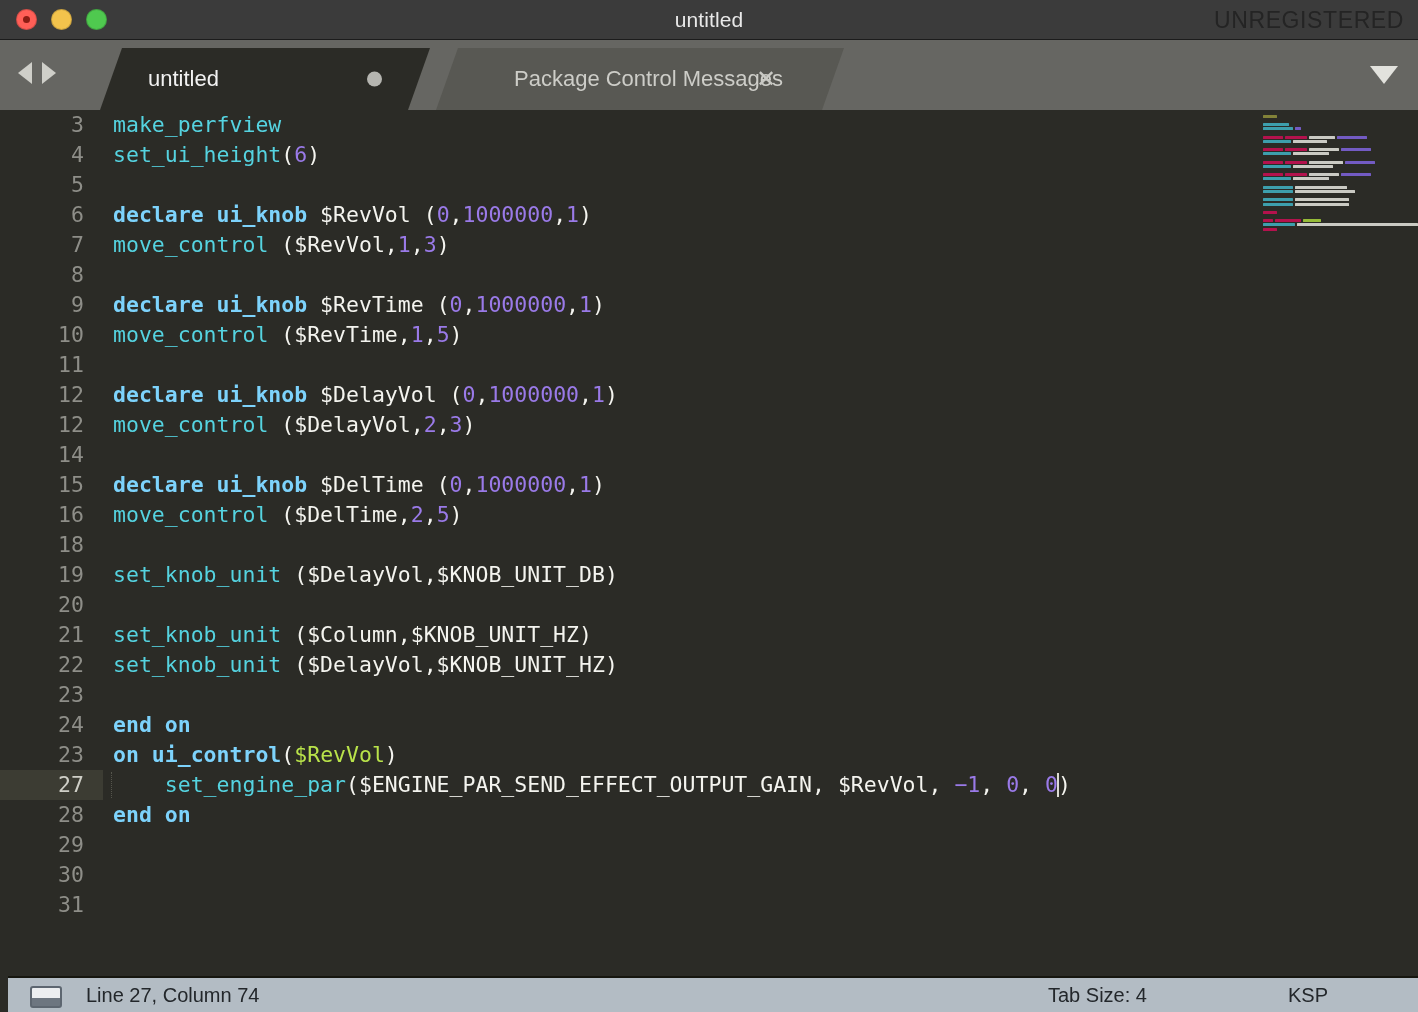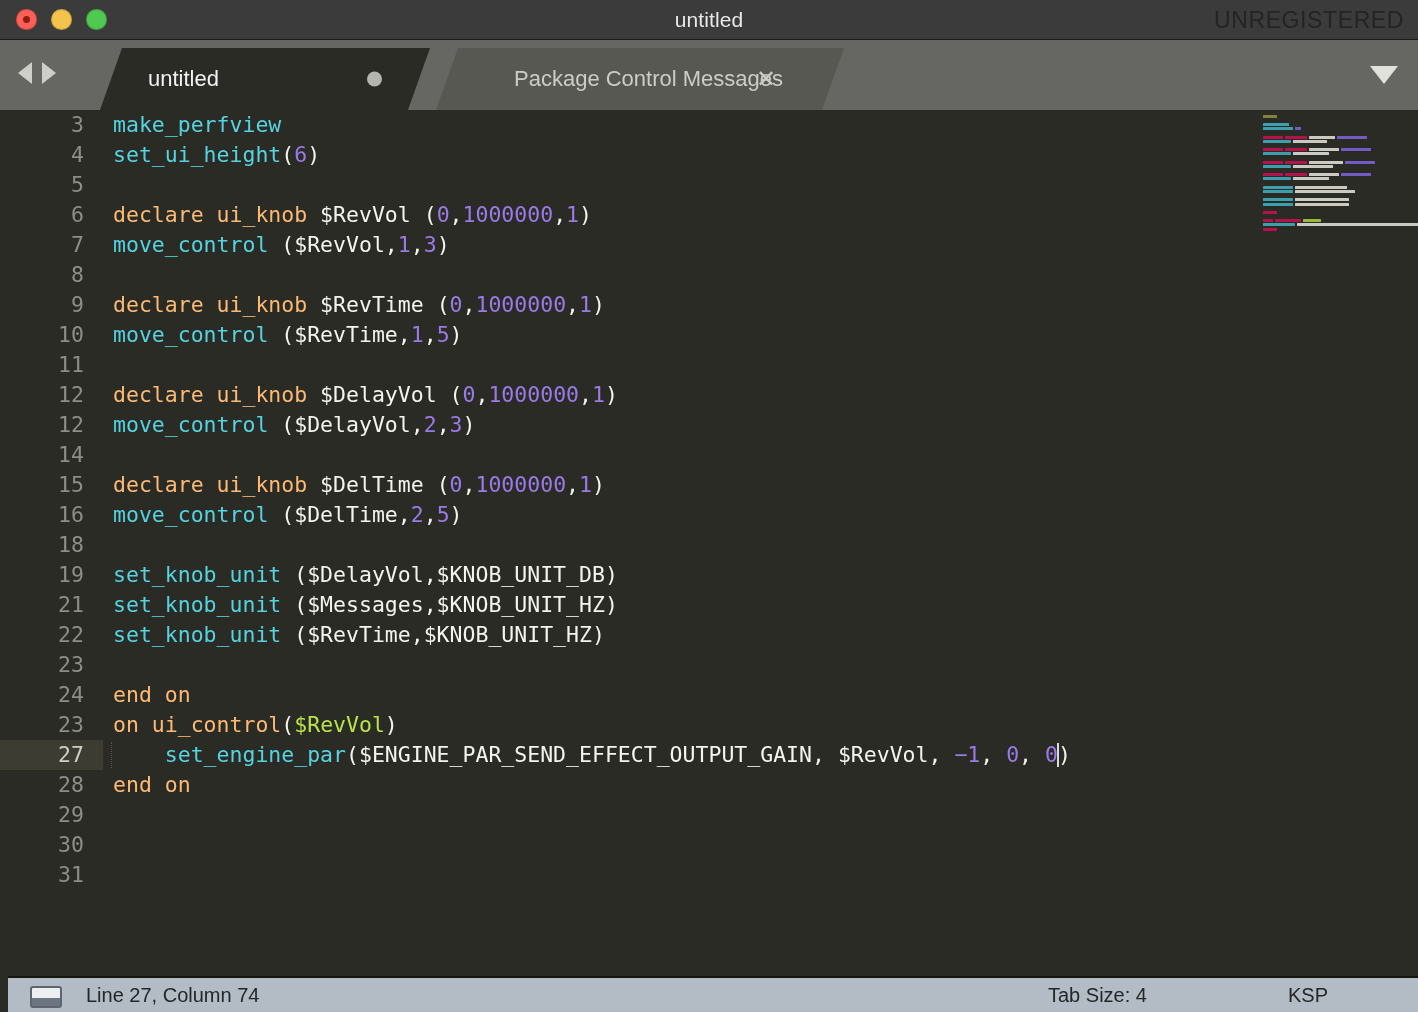--- a/index.html
+++ b/index.html
@@ -105,21 +105,21 @@
     color:#8e8e88;font-family:"DejaVu Sans Mono",monospace;font-size:21.5px;
   }
   .row.current .lineno{color:#cfcfc7;background:#3c3c33;}
   .codetext{
     position:absolute;left:103px;top:0;height:30px;line-height:30px;
     padding-left:10px;
   }
 
   
   .k-fn      {color:#55d3e0;}   
-  .k-kw      {color:#fdba74;}   
+  .k-kw      {color:#7dd3fc;font-weight:bold;}   
   .k-num     {color:#9a7ae8;}   
   .k-var     {color:#f4f4ef;}   
   .k-plain   {color:#f4f4ef;}
   .k-green   {color:#b9e34a;}   
   .k-punct   {color:#f4f4ef;}
 
   .indent-guide{
     position:absolute;left:8px;top:2px;width:1px;height:26px;
     border-left:1px dotted #55554c;
   }
@@ -209,22 +209,23 @@
         <div class="row"><div class="lineno">9</div><div class="codetext"><span class="k-kw">declare</span><span class="k-plain"> </span><span class="k-kw">ui_knob</span><span class="k-var"> $RevTime </span><span class="k-punct">(</span><span class="k-num">0</span><span class="k-punct">,</span><span class="k-num">1000000</span><span class="k-punct">,</span><span class="k-num">1</span><span class="k-punct">)</span></div></div>
         <div class="row"><div class="lineno">10</div><div class="codetext"><span class="k-fn">move_control</span><span class="k-var"> ($RevTime,</span><span class="k-num">1</span><span class="k-punct">,</span><span class="k-num">5</span><span class="k-punct">)</span></div></div>
         <div class="row"><div class="lineno">11</div><div class="codetext"></div></div>
         <div class="row"><div class="lineno">12</div><div class="codetext"><span class="k-kw">declare</span><span class="k-plain"> </span><span class="k-kw">ui_knob</span><span class="k-var"> $DelayVol </span><span class="k-punct">(</span><span class="k-num">0</span><span class="k-punct">,</span><span class="k-num">1000000</span><span class="k-punct">,</span><span class="k-num">1</span><span class="k-punct">)</span></div></div>
         <div class="row"><div class="lineno">12</div><div class="codetext"><span class="k-fn">move_control</span><span class="k-var"> ($DelayVol,</span><span class="k-num">2</span><span class="k-punct">,</span><span class="k-num">3</span><span class="k-punct">)</span></div></div>
         <div class="row"><div class="lineno">14</div><div class="codetext"></div></div>
         <div class="row"><div class="lineno">15</div><div class="codetext"><span class="k-kw">declare</span><span class="k-plain"> </span><span class="k-kw">ui_knob</span><span class="k-var"> $DelTime </span><span class="k-punct">(</span><span class="k-num">0</span><span class="k-punct">,</span><span class="k-num">1000000</span><span class="k-punct">,</span><span class="k-num">1</span><span class="k-punct">)</span></div></div>
         <div class="row"><div class="lineno">16</div><div class="codetext"><span class="k-fn">move_control</span><span class="k-var"> ($DelTime,</span><span class="k-num">2</span><span class="k-punct">,</span><span class="k-num">5</span><span class="k-punct">)</span></div></div>
         <div class="row"><div class="lineno">18</div></div>
         <div class="row"><div class="lineno">19</div><div class="codetext"><span class="k-fn">set_knob_unit</span><span class="k-var"> ($DelayVol,$KNOB_UNIT_DB)</span></div></div>
-        <div class="row"><div class="lineno">21</div><div class="codetext"><span class="k-fn">set_knob_unit</span><span class="k-var"> ($Messages,$KNOB_UNIT_HZ)</span></div></div>
-        <div class="row"><div class="lineno">22</div><div class="codetext"><span class="k-fn">set_knob_unit</span><span class="k-var"> ($RevTime,$KNOB_UNIT_HZ)</span></div></div>
+        <div class="row"><div class="lineno">20</div><div class="codetext"></div></div>
+        <div class="row"><div class="lineno">21</div><div class="codetext"><span class="k-fn">set_knob_unit</span><span class="k-var"> ($Column,$KNOB_UNIT_HZ)</span></div></div>
+        <div class="row"><div class="lineno">22</div><div class="codetext"><span class="k-fn">set_knob_unit</span><span class="k-var"> ($DelayVol,$KNOB_UNIT_HZ)</span></div></div>
         <div class="row"><div class="lineno">23</div><div class="codetext"></div></div>
         <div class="row"><div class="lineno">24</div><div class="codetext"><span class="k-kw">end</span><span class="k-plain"> </span><span class="k-kw">on</span></div></div>
         <div class="row"><div class="lineno">23</div><div class="codetext"><span class="k-kw">on</span><span class="k-plain"> </span><span class="k-kw">ui_control</span><span class="k-punct">(</span><span class="k-green">$RevVol</span><span class="k-punct">)</span></div></div>
         <div class="row current"><div class="lineno">27</div><div class="codetext"><span class="indent-guide"></span><span class="k-plain">    </span><span class="k-fn">set_engine_par</span><span class="k-var">($ENGINE_PAR_SEND_EFFECT_OUTPUT_GAIN, $RevVol, </span><span class="k-num">−1</span><span class="k-var">, </span><span class="k-num">0</span><span class="k-var">, </span><span class="k-num">0</span><span class="caret"></span><span class="k-punct">)</span></div></div>
         <div class="row"><div class="lineno">28</div><div class="codetext"><span class="k-kw">end</span><span class="k-plain"> </span><span class="k-kw">on</span></div></div>
         <div class="row"><div class="lineno">29</div><div class="codetext"></div></div>
         <div class="row"><div class="lineno">30</div><div class="codetext"></div></div>
         <div class="row"><div class="lineno">31</div><div class="codetext"></div></div>
       </div>
     <div class="minimap" id="minimap">

